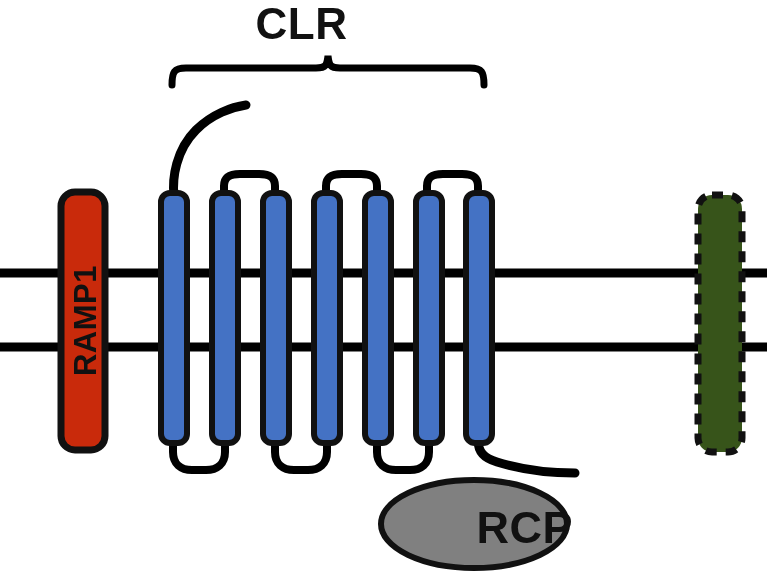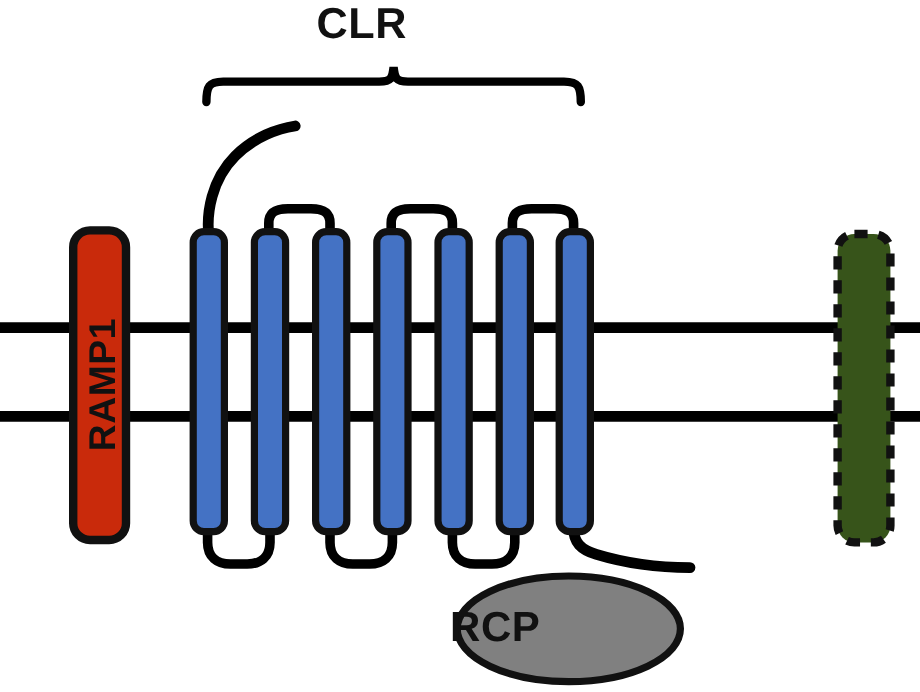--- a/index.html
+++ b/index.html
@@ -30,43 +30,43 @@
     color: #111111;
     white-space: nowrap;
     line-height: 1;
     letter-spacing: 0.5px;
   }
   #clr-label {
     left: 0;
     top: 2px;
     width: 767px;
     text-align: center;
-    font-size: 36px;
+    font-size: 44px;
   }
   #clr-label-inner {
     position: relative;
     left: -82px;
   }
   .vlabel {
     transform-origin: 50% 50%;
     font-size: 31px;
   }
   #ramp1-label {
     left: 2px;
     top: 305px;
     width: 220px;
     text-align: center;
     transform: translateX(-27px) rotate(-90deg);
   }
   #rcp-label {
     left: 375px;
     top: 505px;
     width: 198px;
-    text-align: left;
-    font-size: 35px;
+    text-align: right;
+    font-size: 45px;
   }
 </style>
 </head>
 <body>
 
 <div id="diagram-root">
 
   <svg id="diagram-svg" viewBox="0 0 767 577">
 
     <g>

